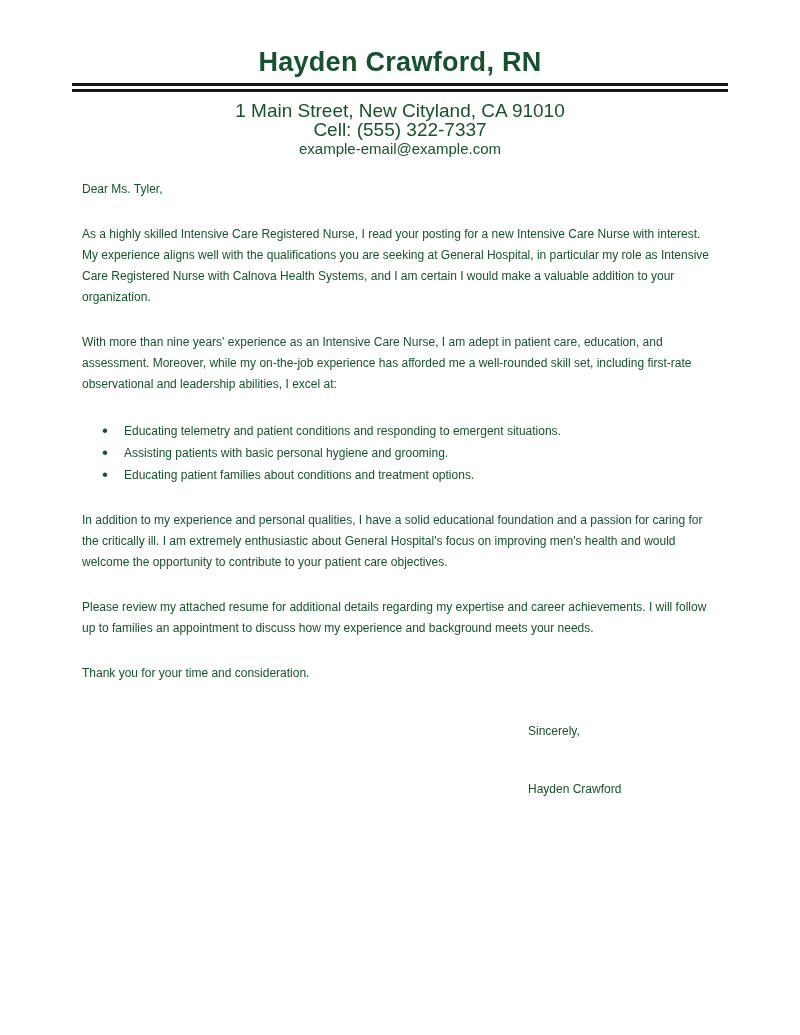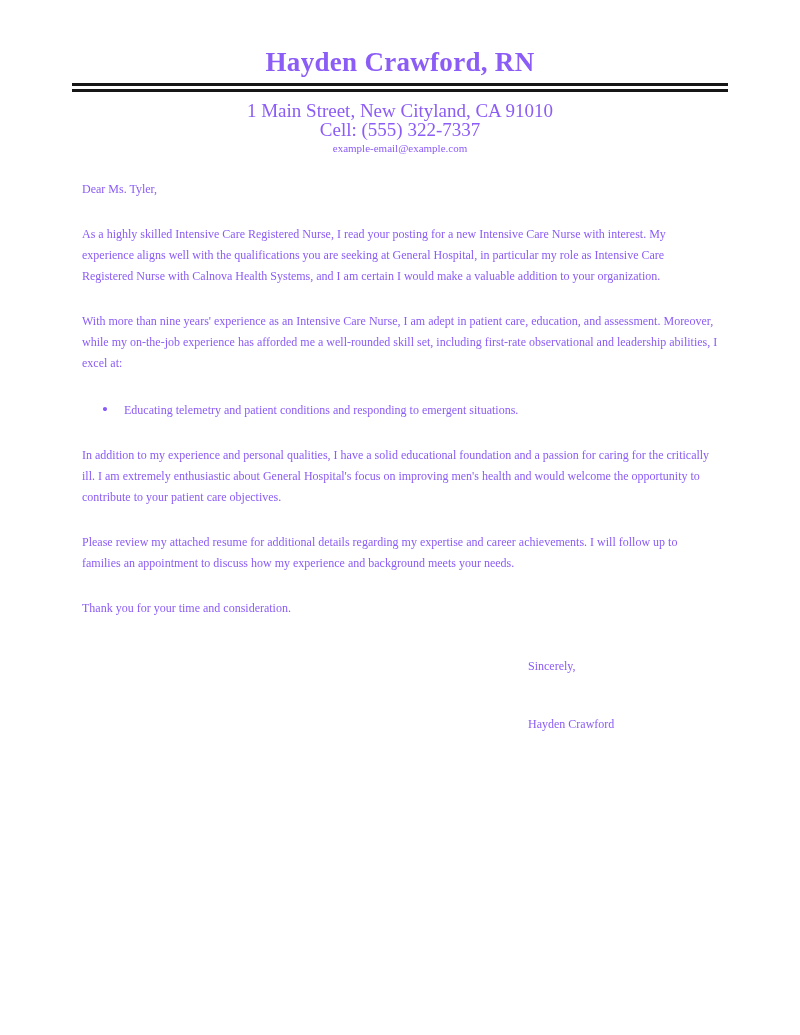--- a/index.html
+++ b/index.html
@@ -6,22 +6,22 @@
     margin: 0;
     padding: 0;
     background: #ffffff;
   }
   .page {
     width: 800px;
     height: 1035px;
     background: #ffffff;
     box-sizing: border-box;
     padding: 46px 82px 40px 82px;
-    font-family: Liberation Serif, serif;
-    color: #8b5cf6;
+    font-family: Liberation Sans, sans-serif;
+    color: #14532d;
     overflow: hidden;
   }
   .letter-header {
     text-align: center;
   }
   .name-title {
     font-size: 27px;
     font-weight: bold;
     margin: 0;
     letter-spacing: 0.3px;
@@ -32,21 +32,21 @@
     height: 3px;
     border-top: 3px solid #161616;
     border-bottom: 3px solid #161616;
   }
   .contact-line {
     font-size: 19px;
     line-height: 19px;
     margin: 0;
   }
   .contact-email {
-    font-size: 11px;
+    font-size: 15px;
   }
   .body-text {
     font-size: 12px;
     line-height: 21px;
   }
   .salutation {
     margin: 21px 0 0 0;
   }
   p.para {
     margin: 24px 0 0 0;
@@ -92,20 +92,22 @@
 
   <div class="body-text">
     <p class="salutation">Dear Ms. Tyler,</p>
 
     <p class="para">As a highly skilled Intensive Care Registered Nurse, I read your posting for a new Intensive Care Nurse with interest. My experience aligns well with the qualifications you are seeking at General Hospital, in particular my role as Intensive Care Registered Nurse with Calnova Health Systems, and I am certain I would make a valuable addition to your organization.</p>
 
     <p class="para">With more than nine years' experience as an Intensive Care Nurse, I am adept in patient care, education, and assessment. Moreover, while my on-the-job experience has afforded me a well-rounded skill set, including first-rate observational and leadership abilities, I excel at:</p>
 
     <ul class="bullet-list">
       <li>Educating telemetry and patient conditions and responding to emergent situations.</li>
+      <li>Assisting patients with basic personal hygiene and grooming.</li>
+      <li>Educating patient families about conditions and treatment options.</li>
     </ul>
 
     <p class="para">In addition to my experience and personal qualities, I have a solid educational foundation and a passion for caring for the critically ill. I am extremely enthusiastic about General Hospital's focus on improving men's health and would welcome the opportunity to contribute to your patient care objectives.</p>
 
     <p class="para">Please review my attached resume for additional details regarding my expertise and career achievements. I will follow up to families an appointment to discuss how my experience and background meets your needs.</p>
 
     <p class="para">Thank you for your time and consideration.</p>
 
     <div class="closing-block">
       <p class="closing">Sincerely,</p>

